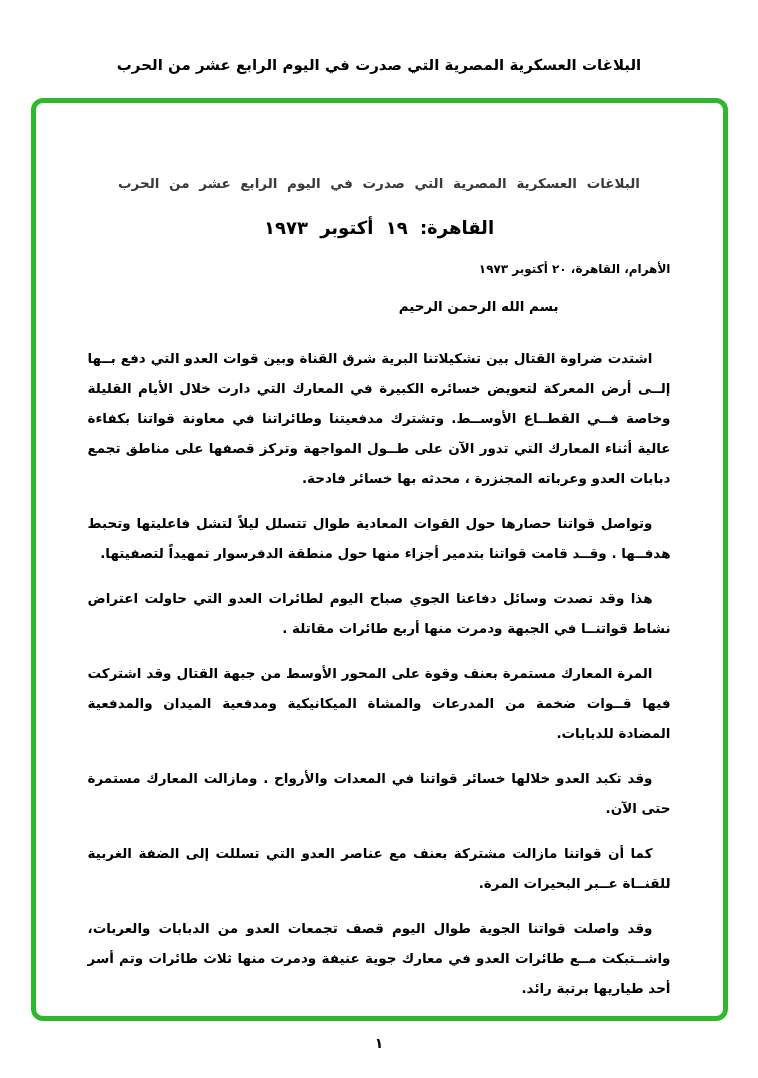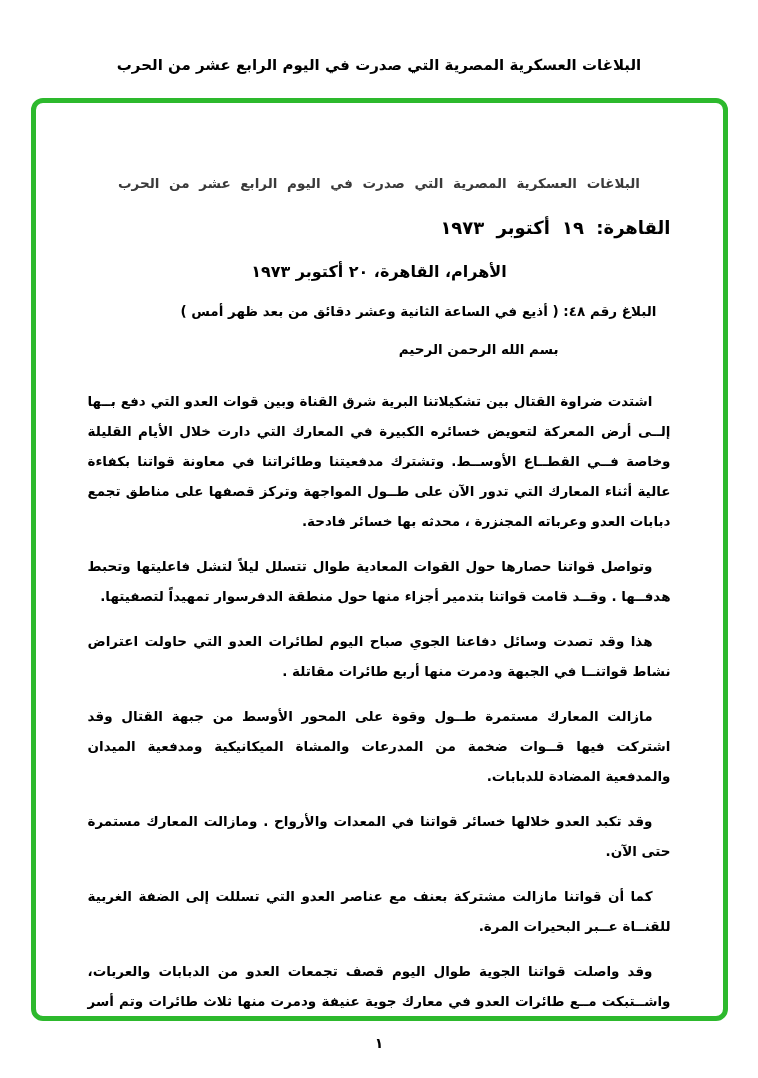--- a/index.html
+++ b/index.html
@@ -32,28 +32,28 @@
   .scan-title {
     text-align: center;
     font-size: 13.5px;
     font-weight: bold;
     letter-spacing: 2px;
     color: #3a3a3a;
     margin-bottom: 26px;
     word-spacing: 5px;
   }
   .dateline {
+    text-align: center;
     font-size: 18px;
     font-weight: bold;
     margin-bottom: 24px;
     word-spacing: 6px;
   }
   .source-line {
-    text-align: center;
-    font-size: 16px;
+    font-size: 12px;
     font-weight: bold;
     margin-bottom: 22px;
   }
   .comm-heading {
     font-size: 13.5px;
     font-weight: bold;
     padding-right: 14px;
     margin-bottom: 22px;
   }
   .basmala {
@@ -84,32 +84,31 @@
 <div class="page-header">البلاغات العسكرية المصرية التي صدرت في اليوم الرابع عشر من الحرب</div>
 
 <div class="border-box" style="border-color: rgb(45, 185, 45);">
 
   <div class="scan-title">البلاغات العسكرية المصرية التي صدرت في اليوم الرابع عشر من الحرب</div>
 
   <div class="dateline">القاهرة: ١٩ أكتوبر ١٩٧٣</div>
 
   <div class="source-line">الأهرام، القاهرة، ٢٠ أكتوبر ١٩٧٣</div>
 
-  <div class="comm-heading">البلاغ رقم ٤٨: ( أذيع في الساعة الثانية وعشر دقائق من بعد ظهر أمس )</div>
 
   <div class="basmala">بسم الله الرحمن الرحيم</div>
 
   <p class="para">اشتدت ضراوة القتال بين تشكيلاتنا البرية شرق القناة وبين قوات العدو التي دفع بــها إلــى أرض المعركة لتعويض خسائره الكبيرة في المعارك التي دارت خلال الأيام القليلة وخاصة فــي القطــاع الأوســط. وتشترك مدفعيتنا وطائراتنا في معاونة قواتنا بكفاءة عالية أثناء المعارك التي تدور الآن على طــول المواجهة وتركز قصفها على مناطق تجمع دبابات العدو وعرباته المجنزرة ، محدثه بها خسائر فادحة.</p>
 
   <p class="para">وتواصل قواتنا حصارها حول القوات المعادية طوال تتسلل ليلاً لتشل فاعليتها وتحبط هدفــها . وقــد قامت قواتنا بتدمير أجزاء منها حول منطقة الدفرسوار تمهيداً لتصفيتها.</p>
 
   <p class="para">هذا وقد تصدت وسائل دفاعنا الجوي صباح اليوم لطائرات العدو التي حاولت اعتراض نشاط قواتنــا في الجبهة ودمرت منها أربع طائرات مقاتلة .</p>
 
 
-  <p class="para">مازالت المعارك مستمرة طــول وقوة على المحور الأوسط من جبهة القتال وقد اشتركت فيها قــوات ضخمة من المدرعات والمشاة الميكانيكية ومدفعية الميدان والمدفعية المضادة للدبابات.</p>
+  <p class="para">المرة المعارك مستمرة بعنف وقوة على المحور الأوسط من جبهة القتال وقد اشتركت فيها قــوات ضخمة من المدرعات والمشاة الميكانيكية ومدفعية الميدان والمدفعية المضادة للدبابات.</p>
 
   <p class="para">وقد تكبد العدو خلالها خسائر قواتنا في المعدات والأرواح . ومازالت المعارك مستمرة حتى الآن.</p>
 
   <p class="para">كما أن قواتنا مازالت مشتركة بعنف مع عناصر العدو التي تسللت إلى الضفة الغربية للقنــاة عــبر البحيرات المرة.</p>
 
   <p class="para">وقد واصلت قواتنا الجوية طوال اليوم قصف تجمعات العدو من الدبابات والعربات، واشــتبكت مــع طائرات العدو في معارك جوية عنيفة ودمرت منها ثلاث طائرات وتم أسر أحد طياريها برتبة رائد.</p>
 
 </div>
 
 <div class="page-number">١</div>

